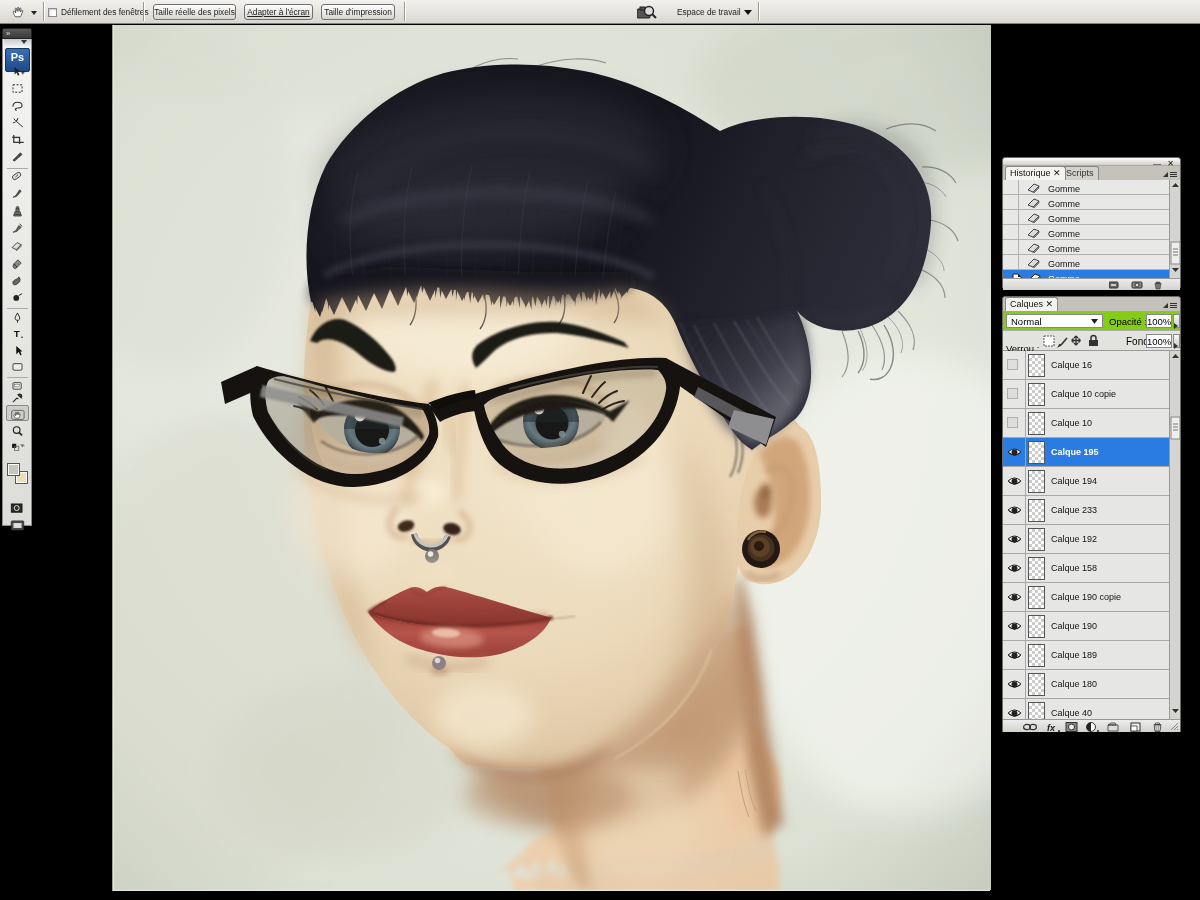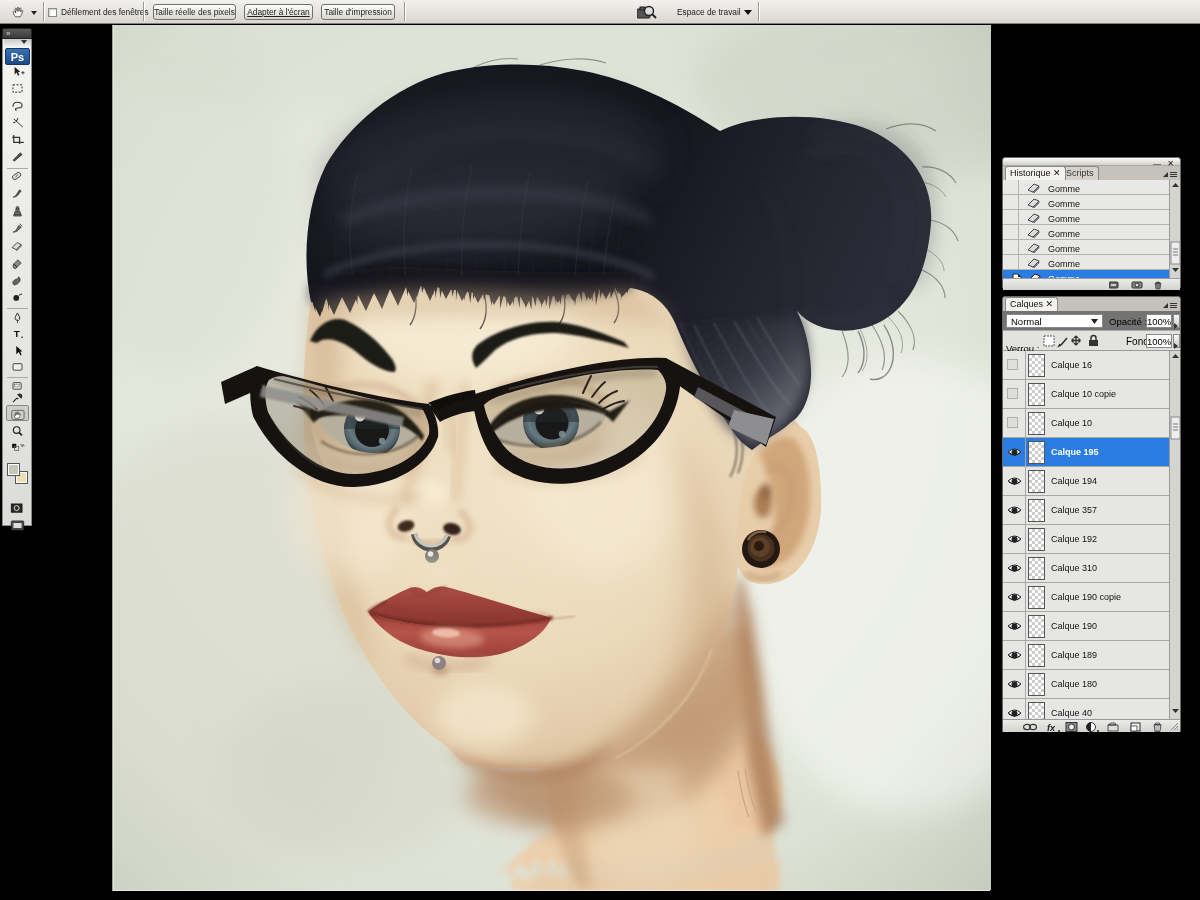--- a/index.html
+++ b/index.html
@@ -9,21 +9,21 @@
 #topbar{position:absolute;left:0;top:0;width:1200px;height:24px;background:linear-gradient(#f2f1ee,#d9d7d0);border-bottom:1px solid #828177;}
 #topbar .sep{position:absolute;top:2px;width:1px;height:19px;background:#9a998f;box-shadow:1px 0 0 #fff;}
 .tbtn{position:absolute;top:4px;height:16px;border:1px solid #707070;border-radius:3px;background:linear-gradient(#fdfdfd,#d8d6cf);font-size:8.3px;color:#222;text-align:center;line-height:14px;white-space:nowrap;}
 #cbx{position:absolute;left:48px;top:8px;width:9px;height:9px;border:1px solid #8a8a8a;background:#fff;box-shadow:inset 1px 1px 2px #ccc;}
 .tlabel{position:absolute;top:7px;font-size:8.3px;color:#222;white-space:nowrap;}
 
 #toolwrap{position:absolute;left:2px;top:28px;width:30px;height:498px;}
 #toolhead{position:absolute;left:0;top:0;width:30px;height:11px;background:linear-gradient(#5a5a5a,#3a3a3a);border:1px solid #222;border-radius:2px 2px 0 0;color:#ddd;font-size:8px;line-height:10px;padding-left:3px;}
 #toolbody{position:absolute;left:0;top:11px;width:30px;height:487px;background:linear-gradient(#f4f4f2,#dcdcd8);border:1px solid #8a8a88;border-top:none;}
 #toolgrad{position:absolute;left:1px;top:0;width:27px;height:7px;background:linear-gradient(#c8c8c6,#eee);}
-#pslogo{position:absolute;left:2px;top:9px;width:25px;height:17px;background:linear-gradient(#3a6fb5,#1d4a87);border:1px solid #16365e;border-radius:2px;color:#fff;font-weight:bold;font-size:11px;text-align:center;line-height:16px;}
+#pslogo{position:absolute;left:2px;top:9px;width:25px;height:24px;background:linear-gradient(#3a6fb5,#1d4a87);border:1px solid #16365e;border-radius:2px;color:#fff;font-weight:bold;font-size:11px;text-align:center;line-height:16px;}
 .tool{position:absolute;left:5px;width:19px;height:13px;}
 .tsep{position:absolute;left:4px;width:21px;height:1px;background:#aaa;}
 
 .panel{position:absolute;left:1002px;width:179px;background:#b8b8b4;border:1px solid #6a6a66;border-radius:3px 3px 0 0;}
 .ptitle{position:relative;height:8px;background:linear-gradient(#fcfcfa,#d2d0c8);border-bottom:1px solid #aaa;border-radius:3px 3px 0 0;}
 .ptabs{position:relative;height:14px;background:#c4c2ba;}
 .ptab{position:absolute;top:0;height:14px;border:1px solid #888;border-bottom:none;border-radius:3px 3px 0 0;font-size:9px;padding:0 4px;line-height:13px;color:#111;}
 .ptab.on{background:#f4f3ef;z-index:2;}
 .ptab.off{background:#d4d2ca;color:#333;}
 .mini{position:absolute;right:4px;top:1px;font-size:8px;color:#111;letter-spacing:2px;}
@@ -635,21 +635,21 @@
     <div class="ptab on" style="left:2px">Calques ✕</div>
     <svg class="flyout" width="16" height="9">
         <path d="M1 7 L6 2 L6 7 Z" fill="#333"></path>
         <g stroke="#333" stroke-width="1">
           <line x1="8" y1="2.5" x2="15" y2="2.5"></line>
           <line x1="8" y1="4.5" x2="15" y2="4.5"></line>
           <line x1="8" y1="6.5" x2="15" y2="6.5"></line>
         </g>
       </svg>
   </div>
-  <div style="position:relative;height:20px;background:#737373;border-bottom:1px solid #aaa;">
+  <div style="position:relative;height:20px;background:#84cc16;border-bottom:1px solid #aaa;">
     <div class="abs" style="left:3px;top:3px;width:97px;height:14px;background:#fff;border:1px solid #888;font-size:9.5px;line-height:13px;padding-left:4px;">Normal</div>
     <svg class="abs" style="left:88px;top:8px" width="8" height="6">
         <path d="M0 0 L7 0 L3.5 5 Z" fill="#222"></path>
       </svg>
     <div class="abs" style="left:106px;top:5px;font-size:9.5px;">Opacité :</div>
     <div class="abs" style="left:143px;top:3px;width:26px;height:14px;background:#fff;border:1px solid #888;font-size:9.5px;line-height:13px;text-align:center;">100%</div>
     <div class="abs" style="left:170px;top:3px;width:7px;height:14px;background:linear-gradient(#f8f8f8,#ccc);border:1px solid #888;"><svg width="5" height="6" style="margin:3px 0 0 0">
           <path d="M0 0 L4 3 L0 6 Z" fill="#333"></path>
         </svg></div>
   </div>
@@ -709,41 +709,41 @@
           <div class="nm">Calque 194</div>
         </div>
         <div class="lrow">
           <div class="lcol"></div>
           <svg class="eye" width="15" height="10">
             <path d="M1 5 Q7.5 -1 14 5 Q7.5 11 1 5 Z" fill="#fff" stroke="#222" stroke-width="1"></path>
             <circle cx="7.5" cy="5.5" r="3" fill="#222"></circle>
             <path d="M2 6 Q 7.5 10, 13 6" fill="none" stroke="#222" stroke-width="1"></path>
           </svg>
           <div class="thumb"></div>
-          <div class="nm">Calque 357</div>
+          <div class="nm">Calque 233</div>
         </div>
         <div class="lrow">
           <div class="lcol"></div>
           <svg class="eye" width="15" height="10">
             <path d="M1 5 Q7.5 -1 14 5 Q7.5 11 1 5 Z" fill="#fff" stroke="#222" stroke-width="1"></path>
             <circle cx="7.5" cy="5.5" r="3" fill="#222"></circle>
             <path d="M2 6 Q 7.5 10, 13 6" fill="none" stroke="#222" stroke-width="1"></path>
           </svg>
           <div class="thumb"></div>
           <div class="nm">Calque 192</div>
         </div>
         <div class="lrow">
           <div class="lcol"></div>
           <svg class="eye" width="15" height="10">
             <path d="M1 5 Q7.5 -1 14 5 Q7.5 11 1 5 Z" fill="#fff" stroke="#222" stroke-width="1"></path>
             <circle cx="7.5" cy="5.5" r="3" fill="#222"></circle>
             <path d="M2 6 Q 7.5 10, 13 6" fill="none" stroke="#222" stroke-width="1"></path>
           </svg>
           <div class="thumb"></div>
-          <div class="nm">Calque 310</div>
+          <div class="nm">Calque 158</div>
         </div>
         <div class="lrow">
           <div class="lcol"></div>
           <svg class="eye" width="15" height="10">
             <path d="M1 5 Q7.5 -1 14 5 Q7.5 11 1 5 Z" fill="#fff" stroke="#222" stroke-width="1"></path>
             <circle cx="7.5" cy="5.5" r="3" fill="#222"></circle>
             <path d="M2 6 Q 7.5 10, 13 6" fill="none" stroke="#222" stroke-width="1"></path>
           </svg>
           <div class="thumb"></div>
           <div class="nm">Calque 190 copie</div>

